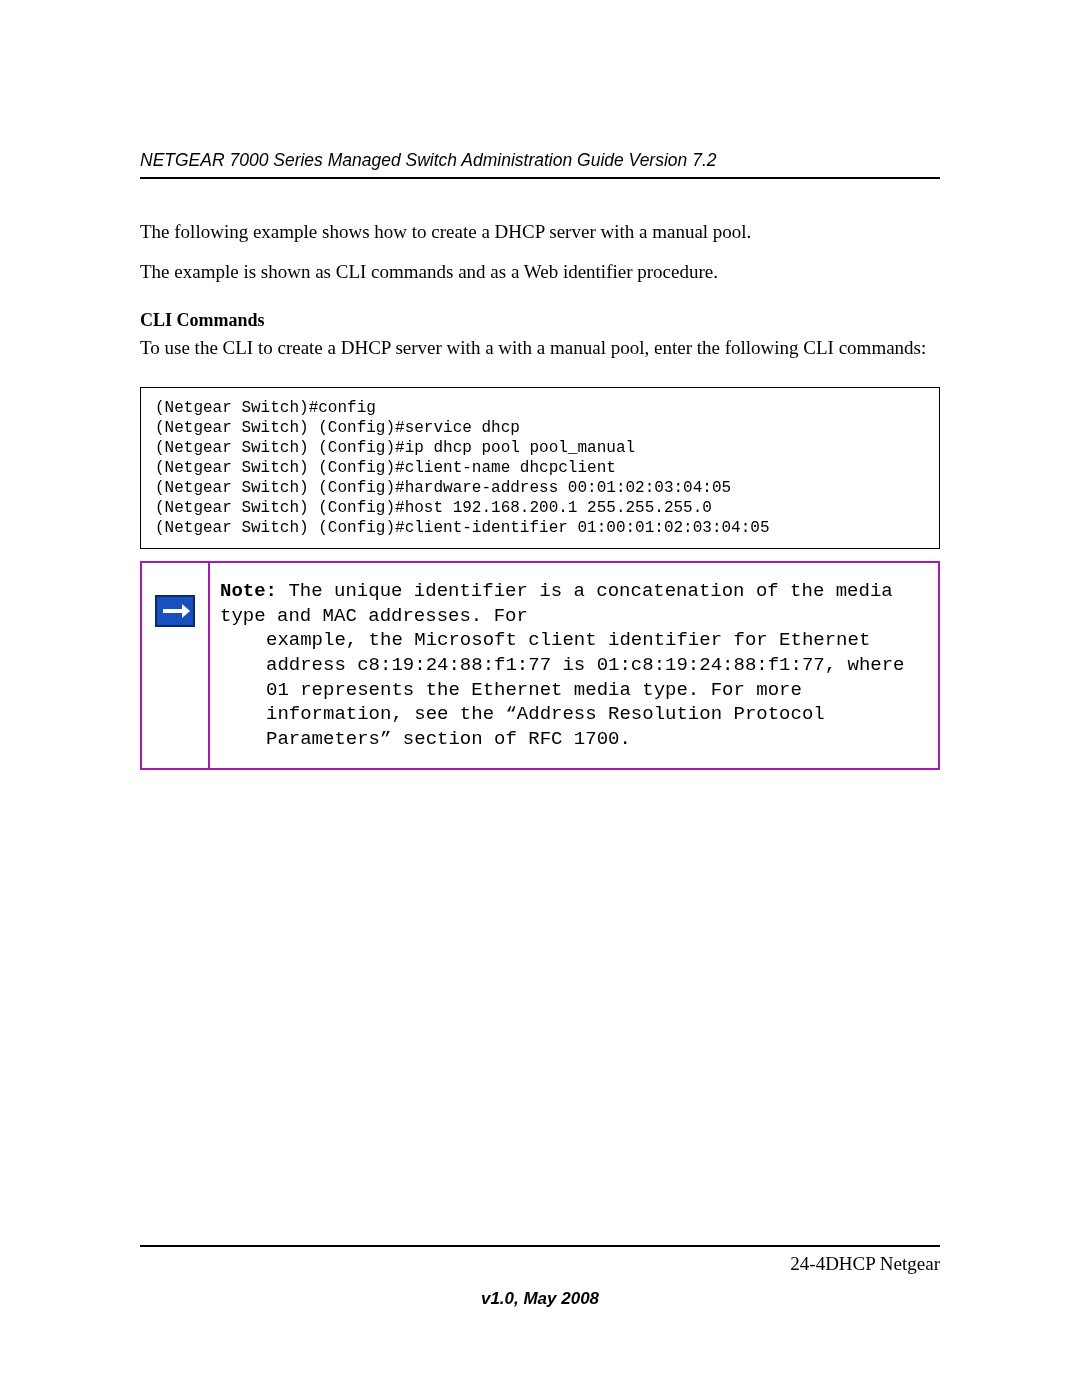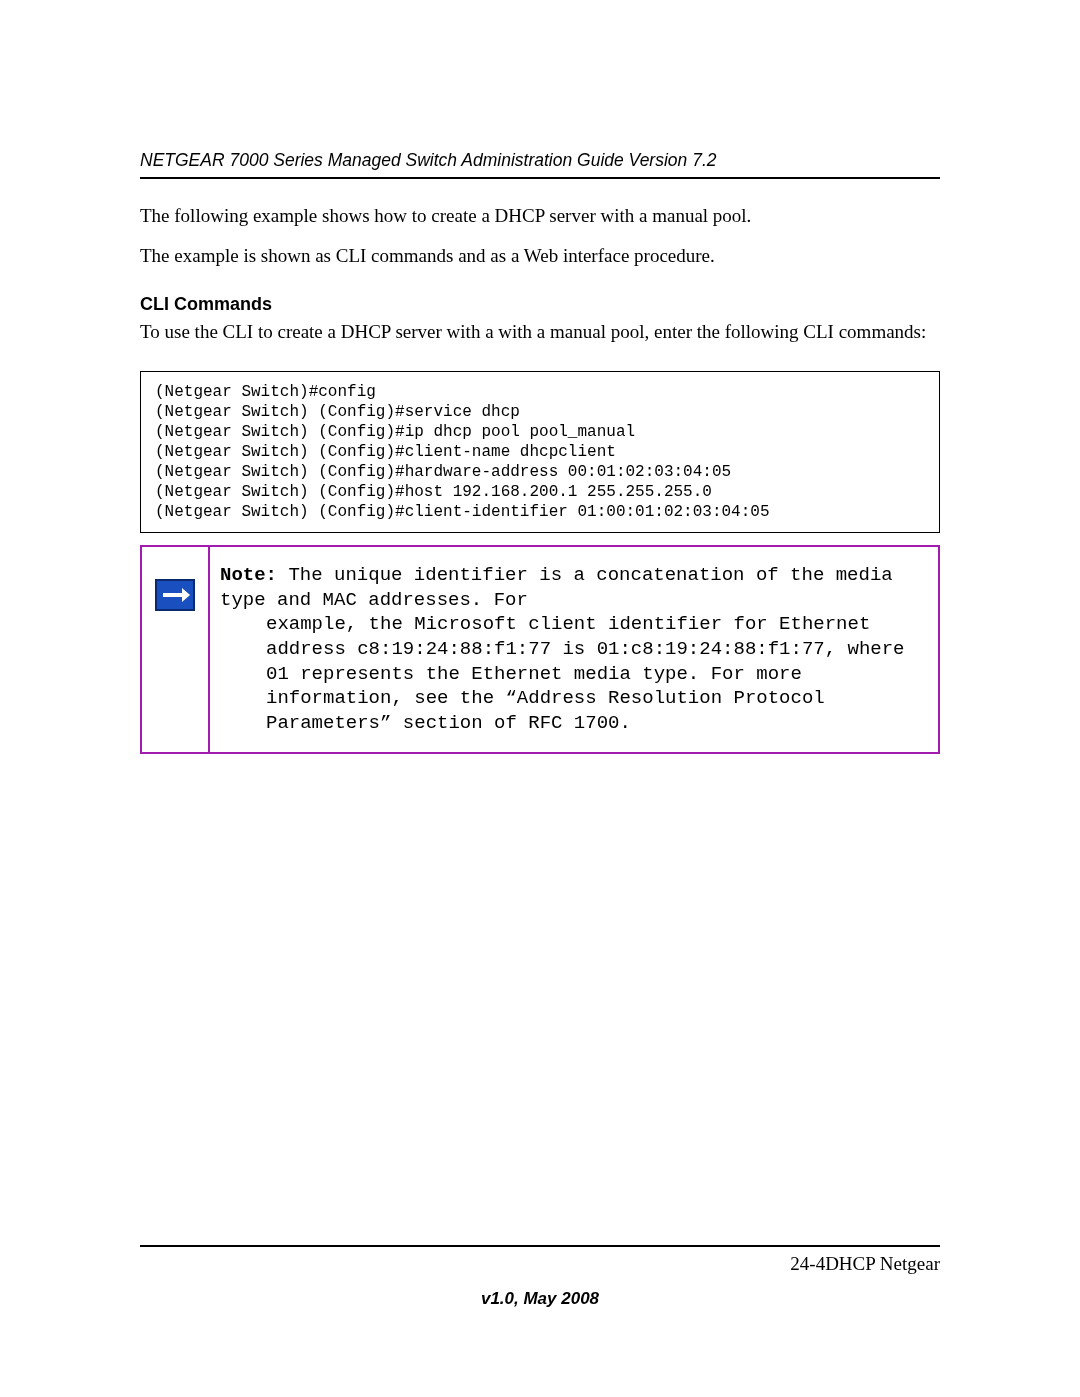--- a/index.html
+++ b/index.html
@@ -15,35 +15,35 @@
     position: relative;
     box-sizing: border-box;
     padding: 150px 140px 0 140px;
   }
   .header-line {
     font-style: italic;
     font-family: Arial, Helvetica, sans-serif;
     font-size: 17.5px;
     border-bottom: 2px solid #000;
     padding-bottom: 6px;
-    margin-bottom: 24px;
+    margin-bottom: 40px;
   }
   h1.section-title {
     font-family: Arial, Helvetica, sans-serif;
     font-weight: bold;
     font-size: 25px;
     margin: 0 0 18px 0;
   }
   p.body {
     font-size: 19px;
     margin: 0 0 14px 0;
     line-height: 1.35;
   }
   h2.sub {
-    font-family: Liberation Sans, sans-serif;
+    font-family: Liberation Serif, serif;
     font-weight: bold;
     font-size: 18px;
     margin: 26px 0 4px 0;
   }
   .code-block {
     border: 1px solid #000;
     padding: 10px 14px;
     font-family: "Courier New", Courier, monospace;
     font-size: 16px;
     line-height: 1.25;
@@ -128,21 +128,21 @@
 </style>
 </head>
 <body>
 
 <div class="page">
 
   <div class="header-line">NETGEAR 7000 Series Managed Switch Administration Guide Version 7.2</div>
 
 
   <p class="body">The following example shows how to create a DHCP server with a manual pool.</p>
-  <p class="body">The example is shown as CLI commands and as a Web interface procedure.</p>
+  <p class="body">The example is shown as CLI commands and as a Web identifier procedure.</p>
 
   <h2 class="sub">CLI Commands</h2>
   <p class="body">To use the CLI to create a DHCP server with a with a manual pool, enter the following CLI commands:</p>
 
   <div class="code-block">(Netgear Switch)#config
 (Netgear Switch) (Config)#service dhcp
 (Netgear Switch) (Config)#ip dhcp pool pool_manual
 (Netgear Switch) (Config)#client-name dhcpclient
 (Netgear Switch) (Config)#hardware-address 00:01:02:03:04:05
 (Netgear Switch) (Config)#host 192.168.200.1 255.255.255.0

